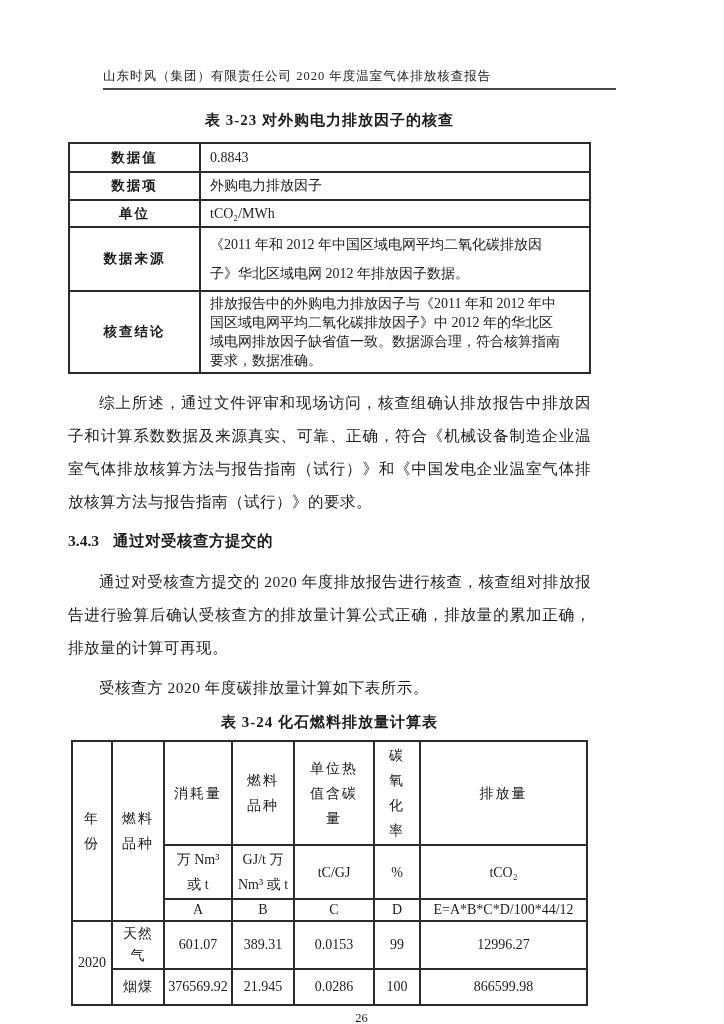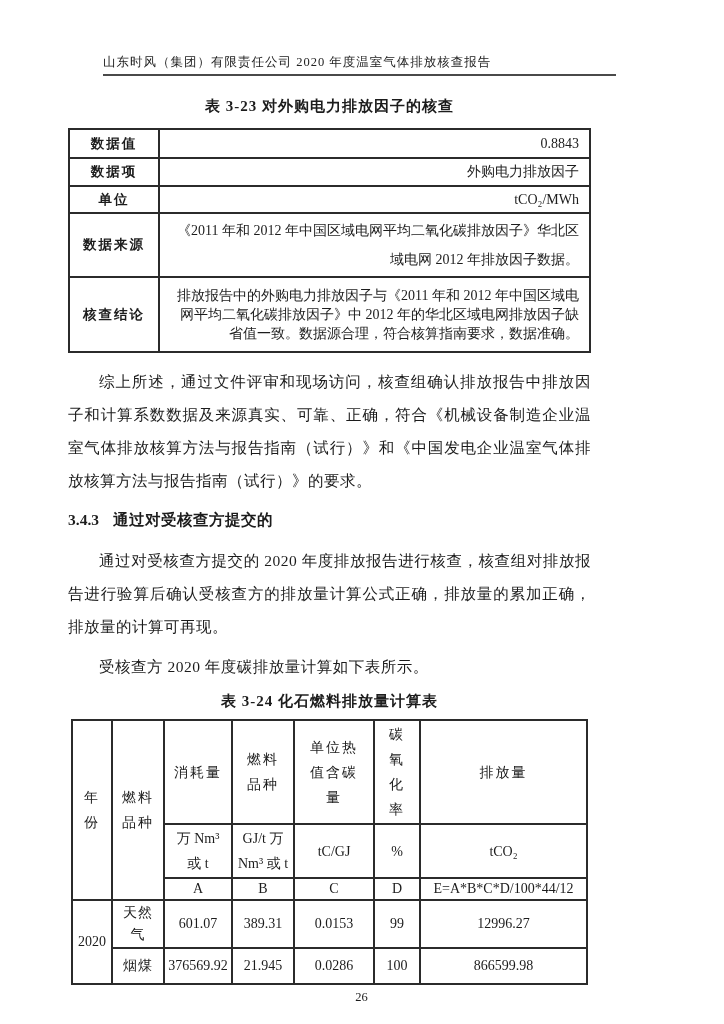--- a/index.html
+++ b/index.html
@@ -7,21 +7,21 @@
   body {
     background: #ffffff;
     color: #1c1c1c;
     font-family: "Liberation Serif", "DejaVu Serif", serif;
     overflow: hidden;
   }
   .page { width: 724px; height: 1024px; position: relative; }
 
   
   .doc-header {
-    margin: 54px 0 0 103px;
+    margin: 68px 0 0 103px;
     width: 513px;
     border-bottom: 2px solid #4a4a4a;
     padding-bottom: 3px;
     font-size: 12.5px;
     letter-spacing: 1px;
     color: #222;
   }
 
   
   .content { width: 523px; margin-left: 68px; }
@@ -34,32 +34,32 @@
   }
   .tbl-title.t23 { margin-top: 21px; }
   .tbl-title.t24 { margin-top: 9px; }
 
   
   table { border-collapse: collapse; }
   td, th { border: 2px solid #2b2b2b; }
 
   .table23 { margin-top: 12px; width: 523px; table-layout: fixed; }
   .table23 th {
-    width: 90px;
+    width: 131px;
     font-size: 13.5px;
     font-weight: bold;
     text-align: center;
     vertical-align: middle;
     letter-spacing: 2px;
   }
   .table23 td {
     font-size: 14px;
-    text-align: right;
+    text-align: left;
     vertical-align: middle;
-    padding: 2px 10px 2px 9px;
+    padding: 2px 26px 2px 9px;
   }
   .r-h29 { height: 29px; } .r-h28 { height: 28px; } .r-h27 { height: 27px; }
   .r-h58 { height: 58px; } .r-h75 { height: 75px; }
   .lh-loose { line-height: 29px; }
   .lh-tight { line-height: 19px; }
 
   
   .para {
     margin-top: 12px;
     font-size: 15.5px;

